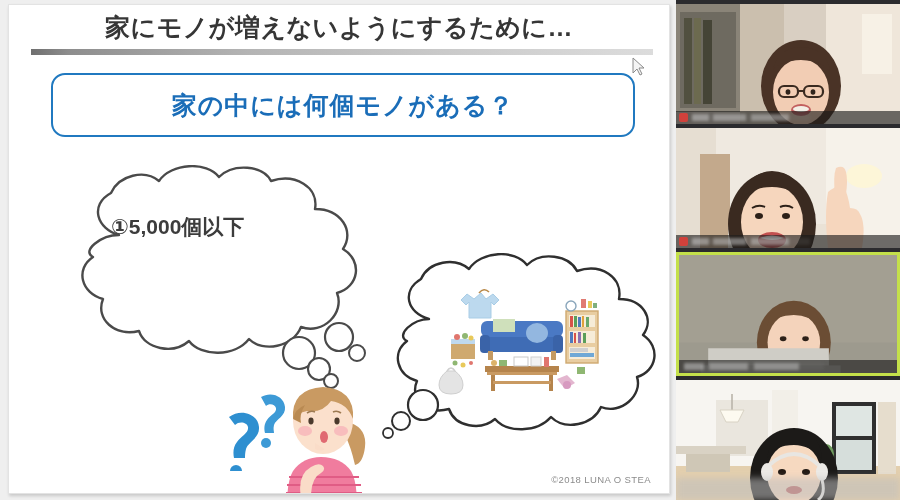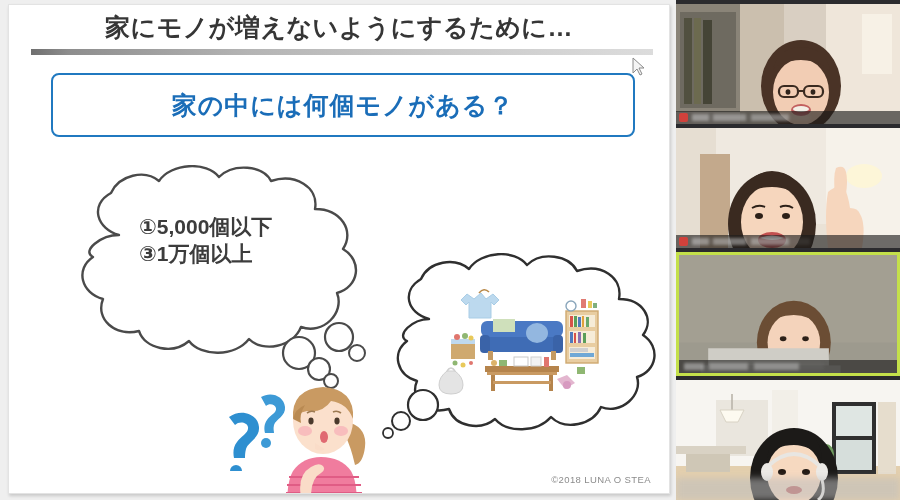--- a/index.html
+++ b/index.html
@@ -11,29 +11,29 @@
   .slide{position:absolute;left:8px;top:4px;width:660px;height:488px;background:#fff;
          border:1px solid #e3e3e3;box-shadow:1px 2px 3px rgba(0,0,0,.16);overflow:hidden;}
 
   .slide-title{position:absolute;left:0;top:6px;width:660px;text-align:center;
                font-size:25px;font-weight:bold;color:#363636;letter-spacing:.5px;
                font-family:"Liberation Sans","DejaVu Sans",sans-serif;white-space:nowrap;}
   .title-rule{position:absolute;left:22px;top:44px;width:622px;height:6px;
               background:linear-gradient(to right,#6f6f6f 0%,#8d8d8d 6%,#b4b4b4 35%,#c9c9c9 65%,#dcdcdc 100%);}
 
   .qbox{position:absolute;left:42px;top:68px;width:580px;height:60px;
-        border:2px solid #2079c0;border-radius:8px;background:#fff;}
+        border:2px solid #2079c0;border-radius:14px;background:#fff;}
   .qbox-text{position:absolute;left:0;top:0;width:580px;height:60px;display:flex;
              align-items:center;justify-content:center;font-size:25px;font-weight:bold;
              color:#1a6db8;letter-spacing:1px;white-space:nowrap;}
 
   
   .cloud-left{position:absolute;left:58px;top:160px;width:322px;height:200px;}
   .opts{position:absolute;left:44px;top:48px;width:240px;color:#3c3c3c;font-weight:bold;
-        font-size:21px;line-height:1.30;letter-spacing:0px;margin-left:28px;}
+        font-size:21px;line-height:1.30;letter-spacing:0px;}
   .opts div{white-space:nowrap;}
 
   
   .cloud-right{position:absolute;left:372px;top:248px;width:300px;height:190px;}
 
   
   .girl{position:absolute;left:258px;top:372px;width:110px;height:128px;}
   .qmarks{position:absolute;left:218px;top:386px;width:84px;height:80px;}
 
   .copyright{position:absolute;right:18px;bottom:8px;font-size:9.5px;color:#8c8c8c;
@@ -76,21 +76,20 @@
           <path d="M52 70 C30 64 22 40 44 28 C52 10 78 4 92 16 C104 -2 140 -4 152 12
                    C166 -2 196 0 204 16 C228 8 252 22 248 44 C274 44 288 66 276 84
                    C296 96 292 122 270 128 C278 148 256 170 234 162 C226 182 196 188 182 174
                    C168 192 134 192 122 176 C106 190 78 184 72 166 C48 172 28 154 36 134
                    C14 128 8 104 26 92 C14 86 34 70 52 70 Z" fill="#ffffff" stroke="#4a4a4a" stroke-width="2.4" stroke-linejoin="round"></path>
           <circle cx="272" cy="172" r="14" fill="#fff" stroke="#4a4a4a" stroke-width="2.2"></circle>
           <circle cx="290" cy="188" r="8" fill="#fff" stroke="#4a4a4a" stroke-width="2"></circle>
         </svg>
         <div class="opts">
           <div>①5,000個以下</div>
-          <div>③1万個以上</div>
         </div>
       </div>
 
       <svg style="position:absolute;left:270px;top:326px;" width="70" height="62">
         <circle cx="20" cy="22" r="16" fill="#fff" stroke="#4a4a4a" stroke-width="2.2"></circle>
         <circle cx="40" cy="38" r="11" fill="#fff" stroke="#4a4a4a" stroke-width="2.1"></circle>
         <circle cx="52" cy="50" r="7" fill="#fff" stroke="#4a4a4a" stroke-width="2"></circle>
       </svg>
 
       <div class="cloud-right">

